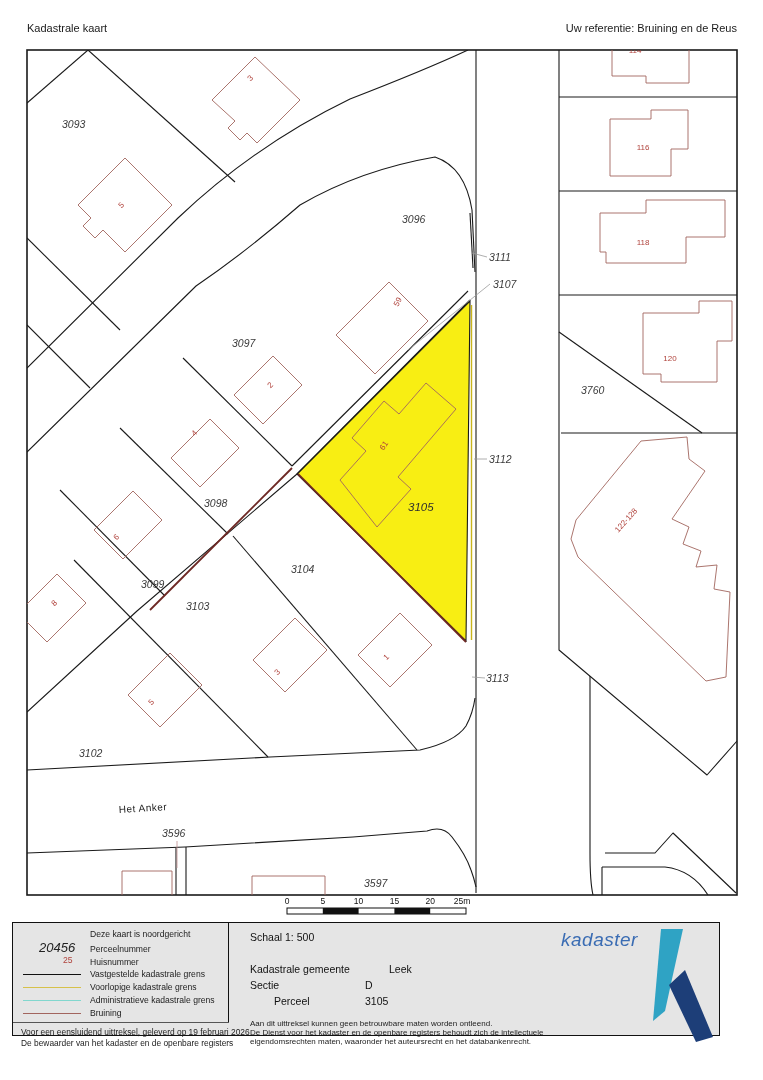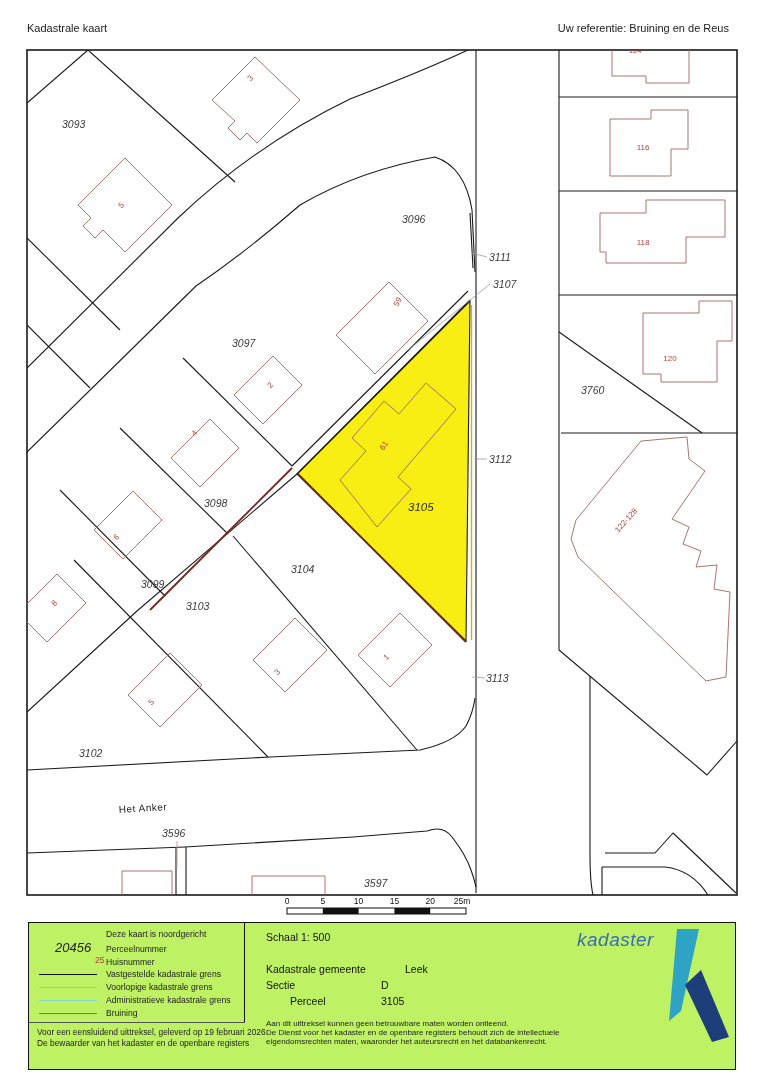--- a/index.html
+++ b/index.html
@@ -1,34 +1,34 @@
 <!DOCTYPE html>
 <html><head>
 <meta charset="utf-8">
 <style>
   html,body{margin:0;padding:0;background:#e8e8e8;}
   .page{position:relative;width:763px;height:1080px;background:#ffffff;font-family:"Liberation Sans",sans-serif;overflow:hidden;}
   .hdr{position:absolute;top:22px;font-size:11px;color:#1a1a1a;}
   .hdr-left{left:27px;}
-  .hdr-right{right:34px;text-align:left;}
+  .hdr-right{right:26px;text-align:left;}
   svg text{font-family:"Liberation Sans",sans-serif;}
   .plabel{font-size:10.5px;font-style:italic;fill:#3a3a3a;}
   .plabel-big{font-size:11.5px;font-style:italic;fill:#2f2f2f;}
   .hnum{font-size:8px;fill:#b0433c;}
   .street{font-size:10px;fill:#222;letter-spacing:.5px;}
   .tick{font-size:8.5px;fill:#111;}
   
-  .fbox{position:absolute;left:28px;top:922px;width:708px;height:148px;border:1.6px solid #111;background:#bef264;box-sizing:border-box;}
+  .fbox{position:absolute;left:12px;top:922px;width:708px;height:114px;border:1.6px solid #111;background:#e5e5e5;box-sizing:border-box;}
   .vdiv{position:absolute;left:215px;top:0;width:1.4px;height:99px;background:#111;}
   .hdiv{position:absolute;left:0;top:99px;width:216px;height:1px;background:#555;}
   .leg-note{position:absolute;left:77px;top:6px;font-size:8.6px;color:#222;}
   .leg-row{position:absolute;left:77px;font-size:8.6px;color:#222;white-space:nowrap;}
   .leg-sample{position:absolute;font-size:8.6px;color:#222;}
   .samp-perceel{left:26px;top:17px;font-size:13px;font-style:italic;color:#222;}
-  .samp-huis{left:50px;top:32px;color:#b0433c;margin-left:16px;}
+  .samp-huis{left:50px;top:32px;color:#b0433c;}
   .leg-line{position:absolute;left:10px;width:58px;height:0;border-top-width:1.6px;border-top-style:solid;}
   .foot-small{position:absolute;left:8px;font-size:8.4px;color:#222;white-space:nowrap;}
   .mid-schaal{position:absolute;left:237px;top:8px;font-size:10.5px;color:#111;}
   .mid-label{position:absolute;left:237px;font-size:10.5px;color:#111;}
   .mid-value{position:absolute;left:352px;font-size:10.5px;color:#111;}
   .mid-disc{position:absolute;left:237px;font-size:8px;color:#222;white-space:nowrap;}
   .wordmark{position:absolute;left:548px;top:6px;font-size:19px;font-style:italic;color:#3a6cb3;letter-spacing:.5px;}
   .logomark{position:absolute;left:620px;top:4px;}
 </style>
 </head>

